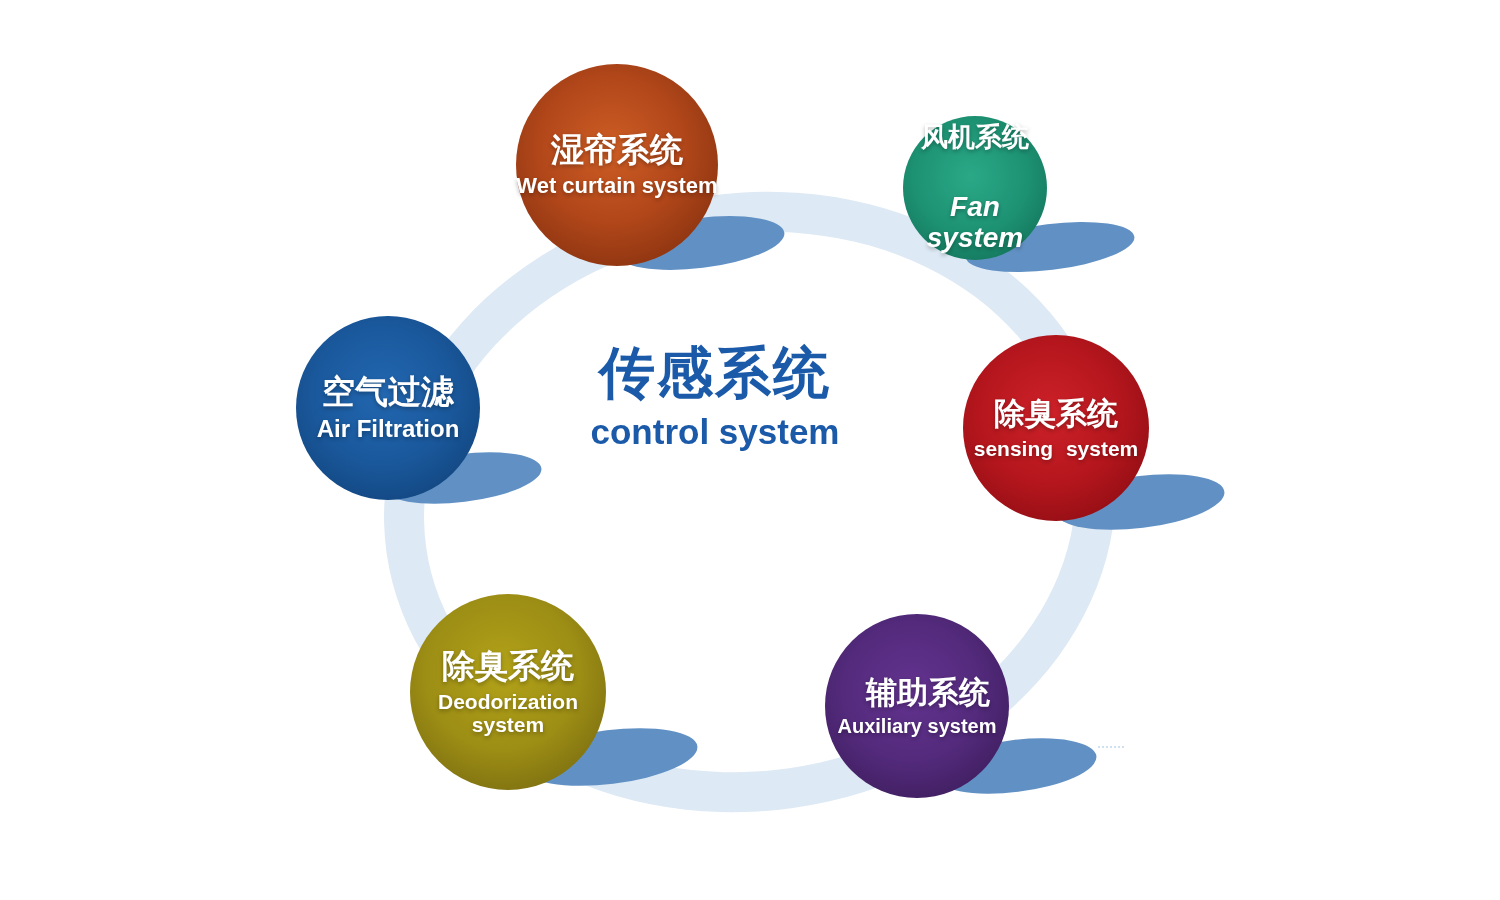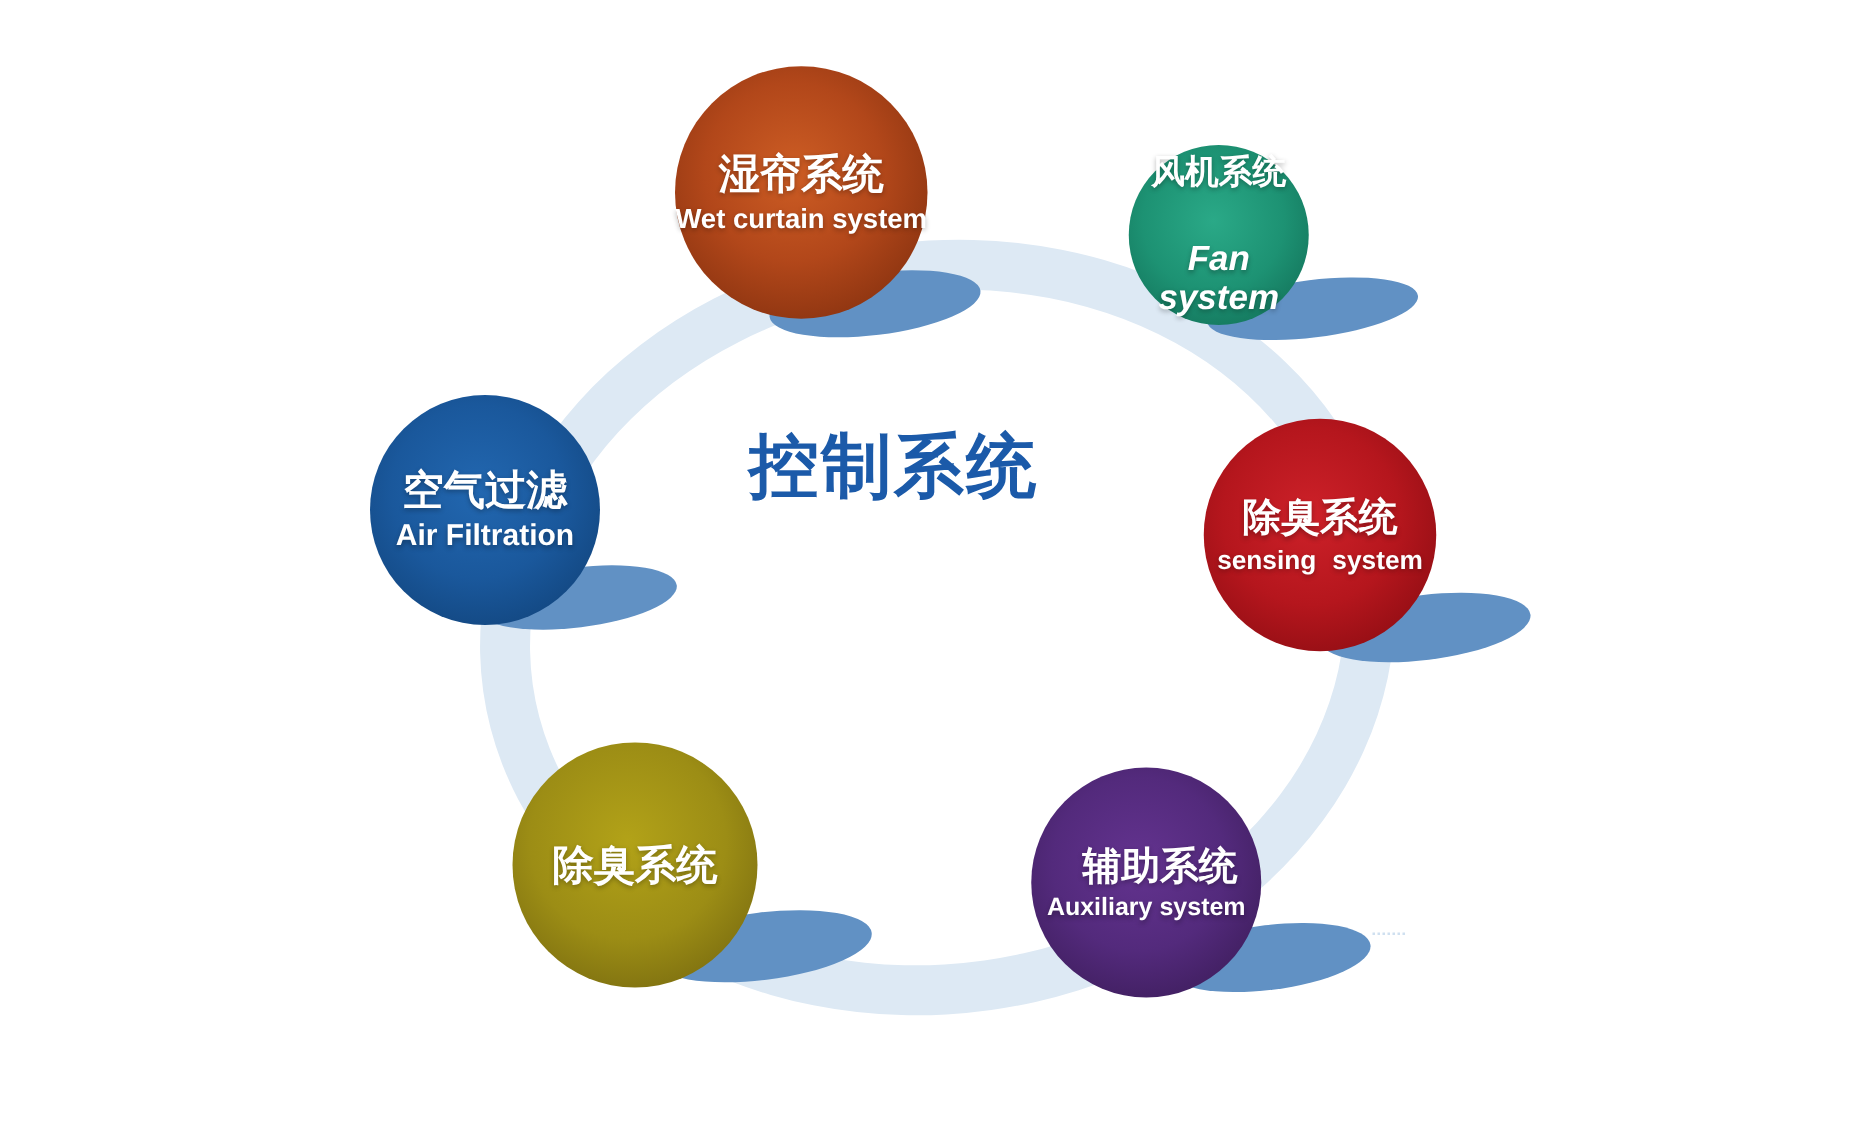--- a/index.html
+++ b/index.html
@@ -22,22 +22,22 @@
   .sh-deo{left:522px;top:730px;width:176px;height:54px;}
   .sh-air{left:382px;top:454px;width:160px;height:48px;}
   
   .node{
     position:absolute;border-radius:50%;color:#fff;text-align:center;
     display:flex;flex-direction:column;align-items:center;justify-content:center;
     text-shadow:0 2px 4px rgba(0,0,0,.30);
   }
   .node .zh{font-weight:700;line-height:1.15;}
   .node .en{font-weight:700;line-height:1.1;margin-top:5px;}
-  .n-wet{left:516px;top:53px;width:202px;height:202px;
-    background:radial-gradient(circle at 47% 42%, #cd5d24 0%, #b2471a 45%, #8e3511 78%, #7a2b0c 100%);margin-left:24px;}
+  .n-wet{left:516px;top:64px;width:202px;height:202px;
+    background:radial-gradient(circle at 47% 42%, #cd5d24 0%, #b2471a 45%, #8e3511 78%, #7a2b0c 100%);}
   .n-wet .zh{font-size:33px;} .n-wet .en{font-size:22px;}
   .n-fan{left:903px;top:116px;width:144px;height:144px;
     background:radial-gradient(circle at 47% 42%, #2aa987 0%, #1d9273 50%, #13735a 85%, #0f6850 100%);gap:36px;}
   .n-fan .zh{font-size:27px;} .n-fan .en{font-size:28px;margin-top:3px;font-style:italic;}
   .n-sensing{left:963px;top:335px;width:186px;height:186px;
     background:radial-gradient(circle at 46% 42%, #cd2129 0%, #b5161d 48%, #930e14 80%, #870c11 100%);}
   .n-sensing .zh{font-size:31px;} .n-sensing .en{font-size:21px;word-spacing:7px;}
   .n-aux{left:825px;top:614px;width:184px;height:184px;
     background:radial-gradient(circle at 47% 42%, #63338f 0%, #532a7c 48%, #3f1e5e 82%, #371a52 100%);}
   .n-aux .zh{font-size:31px;margin-left:22px;} .n-aux .en{font-size:20px;}
@@ -84,26 +84,28 @@
     <div class="en">sensing  system</div>
   </div>
 
   <div class="node n-aux">
     <div class="zh">辅助系统</div>
     <div class="en">Auxiliary system</div>
   </div>
 
   <div class="node n-deo">
     <div class="zh">除臭系统</div>
+    <div class="en">Deodorization system</div>
   </div>
 
   <div class="node n-air">
     <div class="zh">空气过滤</div>
     <div class="en">Air Filtration</div>
   </div>
 
   <div class="center">
-    <div class="c-zh">控制系统</div>
+    <div class="c-zh">传感系统</div>
+    <div class="c-en">control system</div>
   </div>
 
   <div class="artifact"></div>
 
 </div>
 
 </body></html>

